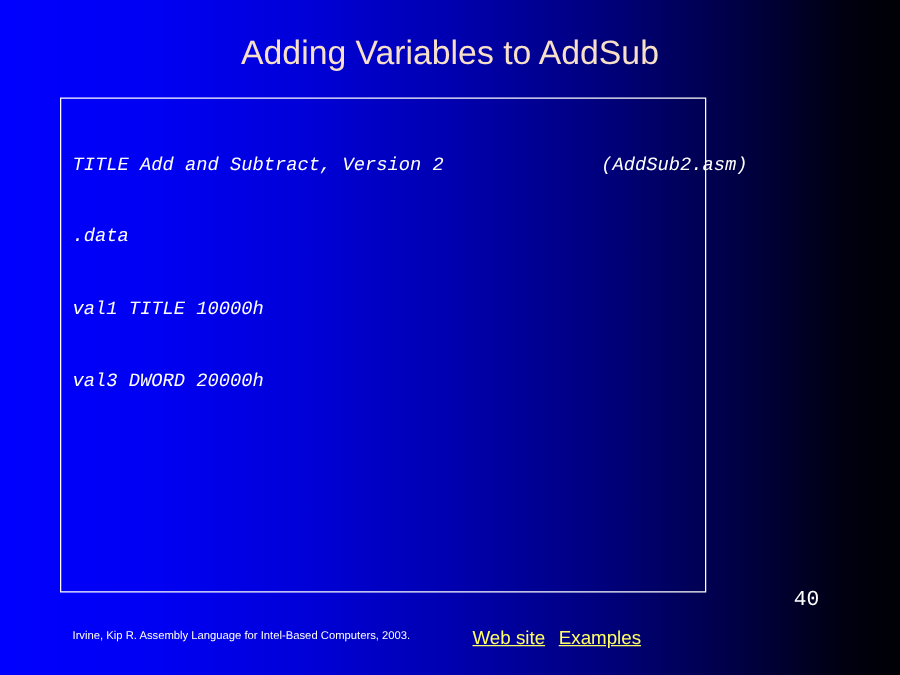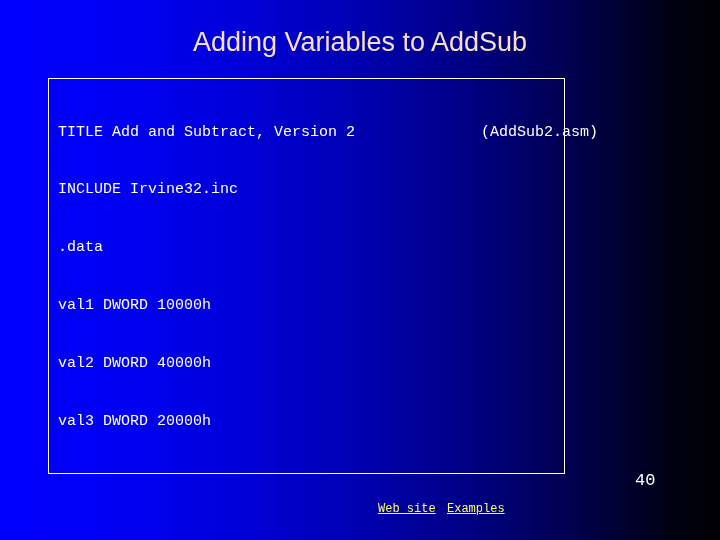--- a/index.html
+++ b/index.html
@@ -41,20 +41,21 @@
     white-space: nowrap;
   }
   .code-box {
     position: absolute;
     left: 48px;
     top: 78px;
     width: 517px;
     height: 396px;
     border: 1px solid #ffffff;
     box-sizing: border-box;
+    font-style: italic;
   }
   .code-lines {
     position: absolute;
     left: 9px;
     top: 5px;
     font-family: "Liberation Mono", "DejaVu Sans Mono", monospace;
     font-size: 15px;
     line-height: 19.3px;
     color: #ffffff;
     white-space: pre;
@@ -68,22 +69,22 @@
     left: 58px;
     top: 503px;
     font-family: "Liberation Sans", sans-serif;
     font-size: 9px;
     color: #ffffff;
     white-space: nowrap;
   }
   .footer-link {
     position: absolute;
     top: 502px;
-    font-family: Liberation Mono, monospace;
-    font-size: 12px;
+    font-family: Liberation Sans, sans-serif;
+    font-size: 15px;
     color: #ffff66;
     text-decoration: underline;
     white-space: nowrap;
     cursor: pointer;
   }
   .footer-link.web { left: 378px; }
   .footer-link.examples { left: 447px; }
   .page-number {
     position: absolute;
     left: 635px;
@@ -97,39 +98,38 @@
 </head>
 <body>
 
 <div class="slide">
 
   <div class="slide-title">Adding Variables to AddSub</div>
 
   <div class="code-box">
     <div class="code-lines">
       <div class="code-line">TITLE Add and Subtract, Version 2              (AddSub2.asm)</div>
-      <div class="code-line">INCLUDE Irvine32.inc</div>
       <div class="code-line">.data</div>
-      <div class="code-line">val1 DWORD 10000h</div>
-      <div class="code-line">val2 DWORD 40000h</div>
+      <div class="code-line">val1 TITLE 10000h</div>
       <div class="code-line">val3 DWORD 20000h</div>
       
       
       
       
       
       
       
       
       
       
       
     </div>
   </div>
 
+  <div class="footer-attrib">Irvine, Kip R. Assembly Language for Intel-Based Computers, 2003.</div>
 
   <a class="footer-link web">Web site</a>
 
   <a class="footer-link examples">Examples</a>
 
   <div class="page-number">40</div>
 
 </div>
 
 </body></html>

